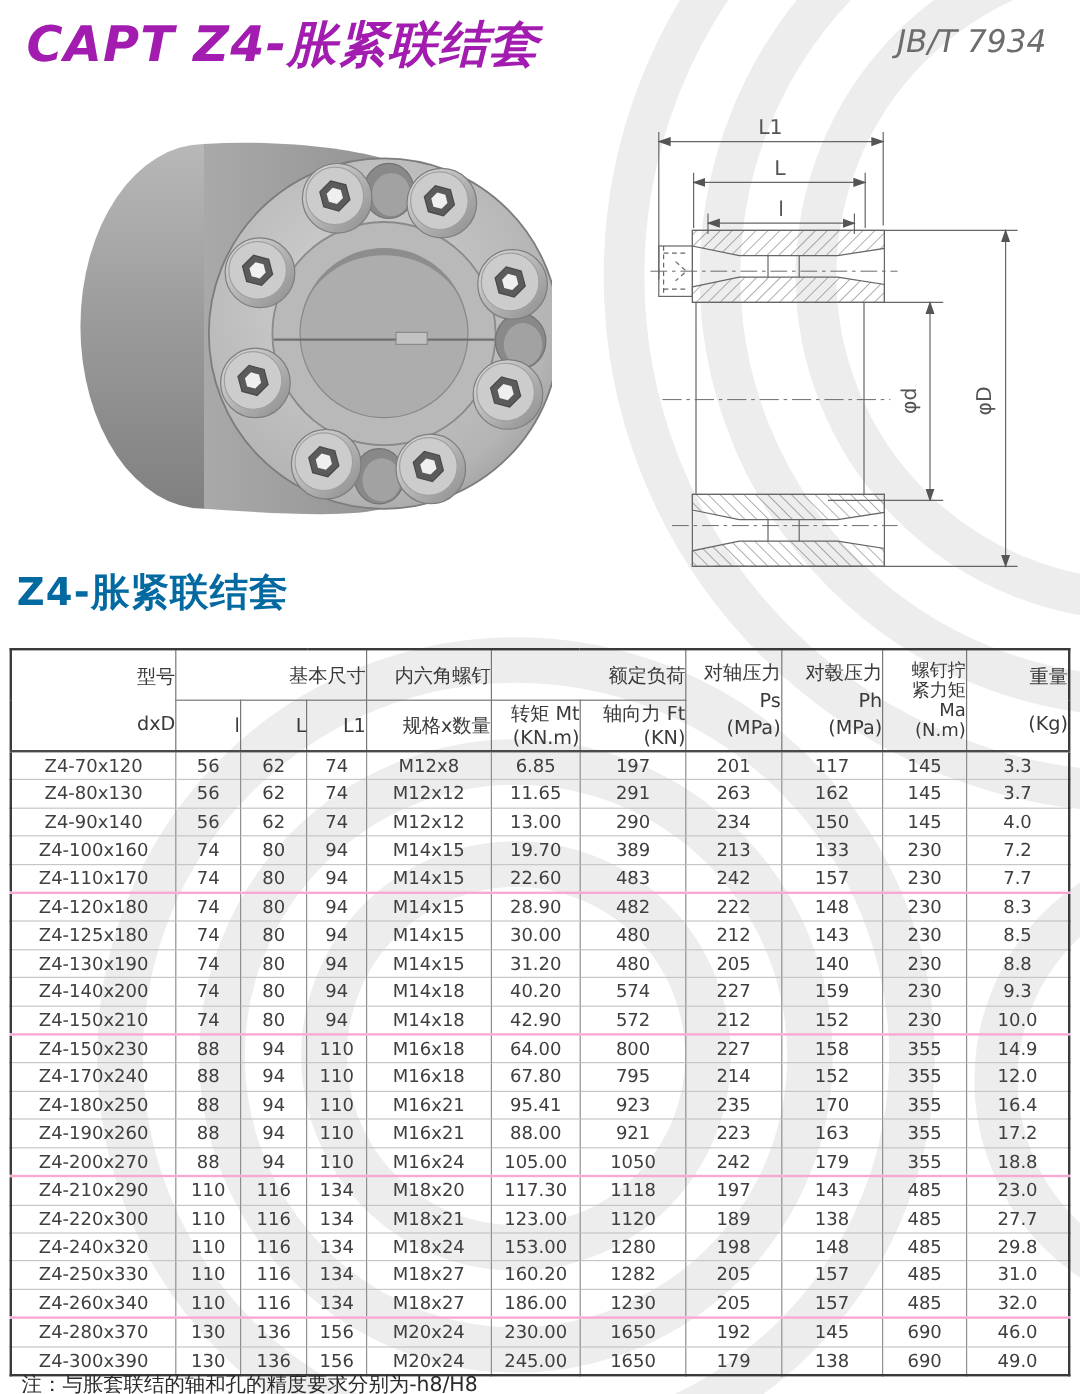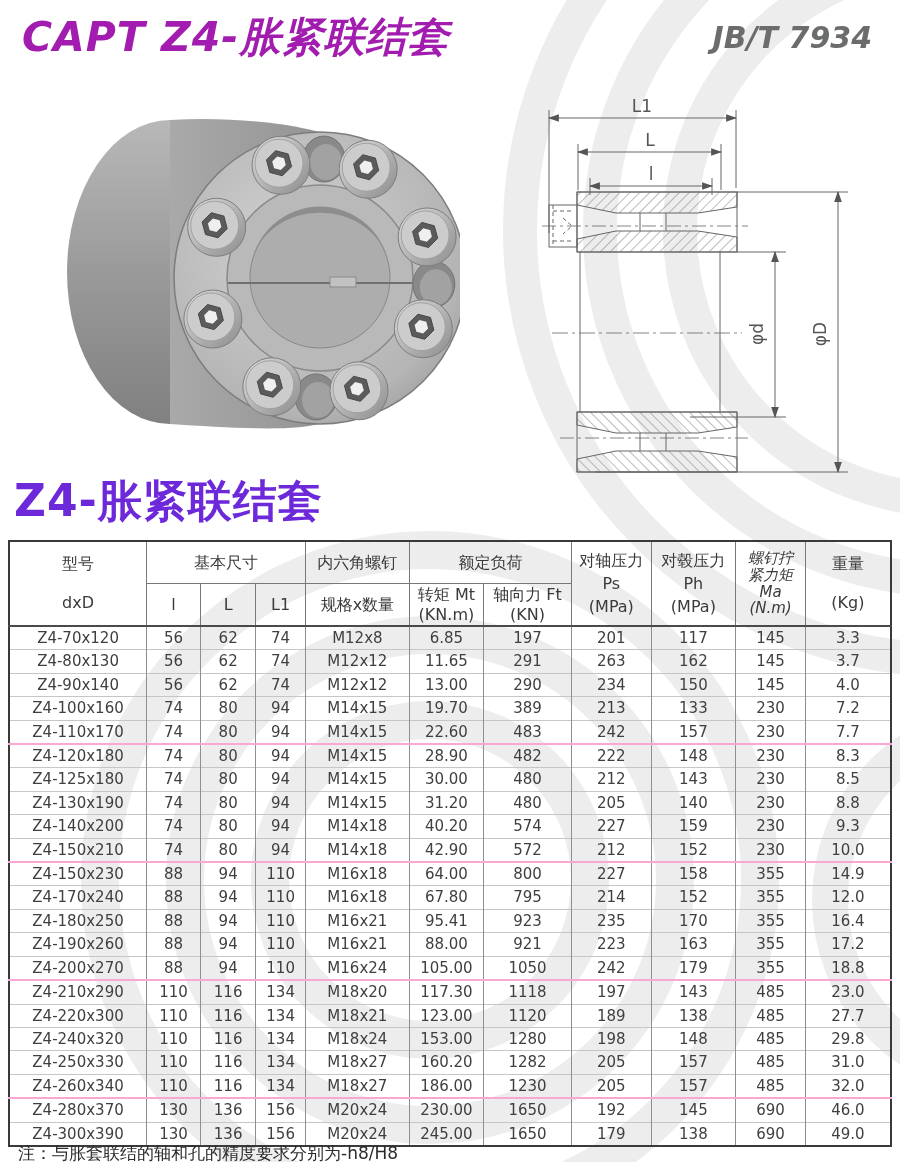--- a/index.html
+++ b/index.html
@@ -6,43 +6,43 @@
   .page{position:relative;width:900px;height:1162px;background:#fff;overflow:hidden;
         font-family:"DejaVu Sans","Liberation Sans",sans-serif;}
   
   .wm-layer{position:absolute;left:0;top:0;width:900px;height:1162px;z-index:0;}
   .wm-text{position:absolute;left:212px;top:572px;font-size:168px;font-weight:bold;
            letter-spacing:16px;color:#e9e9e9;z-index:0;font-family:"Liberation Serif",serif;}
   .content{position:relative;z-index:1;}
   
   .hdr-title{position:absolute;left:22px;top:10px;font-size:41px;font-weight:bold;
              font-style:italic;color:#a21caf;letter-spacing:1px;white-space:nowrap;}
-  .hdr-std{position:absolute;right:28px;top:20px;font-size:30px;font-weight:bold;
+  .hdr-std{position:absolute;right:28px;top:20px;font-size:26px;font-weight:normal;
            font-style:italic;color:#6a6c6e;}
   
   .photo-svg{position:absolute;left:60px;top:100px;}
   .draw-svg{position:absolute;left:530px;top:88px;}
   .draw-svg text{font-size:17px;fill:#555;font-family:"DejaVu Sans",sans-serif;}
   
-  .sec-title{position:absolute;left:14px;top:472px;font-size:44px;font-weight:800;
-             color:#6d28d9;letter-spacing:1px;}
+  .sec-title{position:absolute;left:14px;top:472px;font-size:32px;font-weight:800;
+             color:#0369a1;letter-spacing:1px;}
   
   .tbl-wrap{position:absolute;left:8px;top:540px;width:884px;}
   table.spec{border-collapse:collapse;width:884px;table-layout:fixed;background:transparent;
              border:2px solid #3a3a3a;}
-  table.spec th{font-weight:normal;font-size:16px;color:#3a3a3a;text-align:center;
+  table.spec th{font-weight:normal;font-size:16px;color:#3a3a3a;text-align:right;
                 vertical-align:middle;white-space:pre-line;padding:0;
                 border-left:1px solid #787878;border-right:1px solid #787878;
                 border-top:1px solid #787878;border-bottom:1px solid #787878;line-height:1.25;}
   table.spec thead tr:first-child th{height:41px;}
   table.spec thead tr:nth-child(2) th{height:41px;}
   table.spec thead{border-bottom:2px solid #4a4a4a;}
   table.spec th.spread{line-height:2.4;}
   table.spec th.mid{line-height:1.45;}
-  table.spec th.tight{line-height:1.12;font-size:15px;font-style:italic;}
+  table.spec th.tight{line-height:1.12;font-size:15px;}
   table.spec td{height:22.4px;line-height:22.4px;font-size:15px;color:#3f3f3f;
                 text-align:center;padding:0;white-space:nowrap;
                 border-left:1px solid #8f8f8f;border-right:1px solid #8f8f8f;
                 border-top:1px solid #c6c6c6;}
   table.spec tr.group-start td{border-top:2px solid #f9a8d4;}
   
   .footnote{position:absolute;left:18px;top:1142px;font-size:17px;color:#2b2b2b;}
 </style>
 </head>
 <body>

